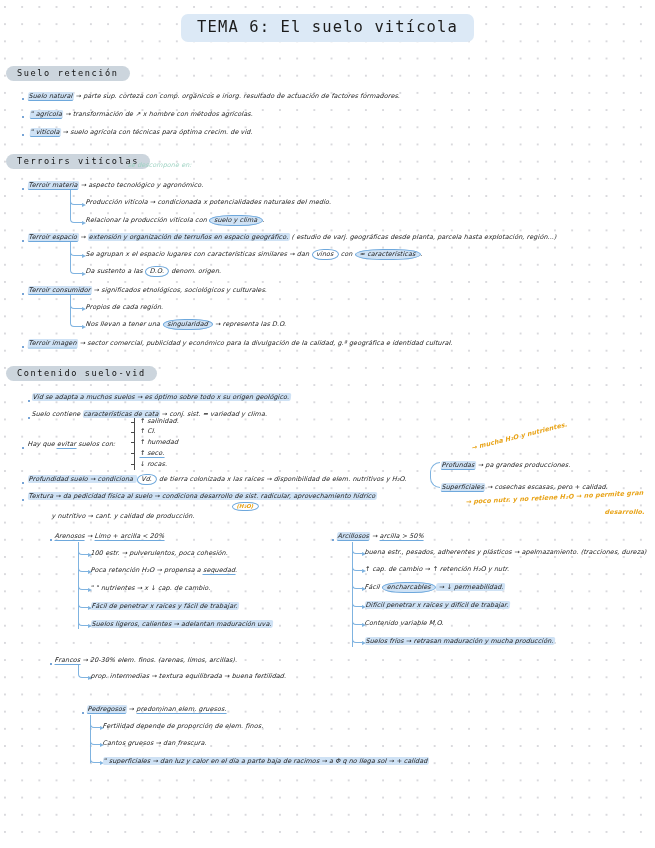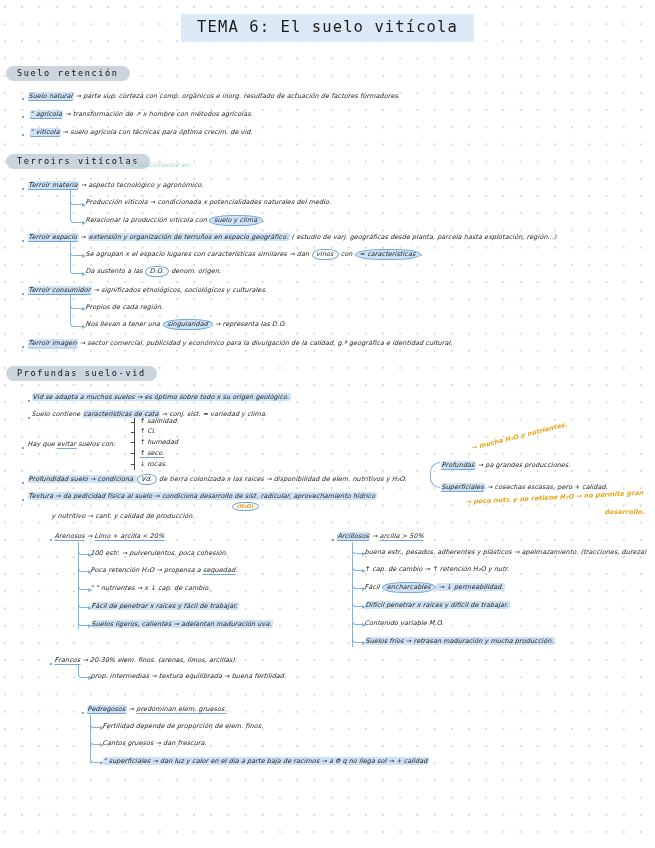--- a/index.html
+++ b/index.html
@@ -23,21 +23,21 @@
   
   .title-wrap {
     position: absolute;
     left: 0; right: 0;
     top: 14px;
     text-align: center;
   }
   .title-chip {
     display: inline-block;
     background: #dce9f6;
-    border-radius: 2px;
+    border-radius: 7px;
     padding: 4px 16px 6px 16px;
     font-family: "DejaVu Sans Mono", monospace;
     font-size: 15.5px;
     letter-spacing: 1.1px;
     color: #1c1c1c;
   }
 
   
   .sec {
     position: absolute;
@@ -213,21 +213,21 @@
     <span>Nos llevan a tener una </span><span class="circ hl">singularidad</span><span> → representa las D.O.</span>
   </div>
 
   <div class="bdot" style="left:22px; top:346px;"></div>
   <div class="hw" style="left:28px; top:339px;">
     <span class="hl ulw">Terroir imagen</span>
     <span class="bl">→</span>
     <span>sector comercial, publicidad y económico para la divulgación de la calidad, g.ª geográfica e identidad cultural.</span>
   </div>
 
-  <div class="sec" style="left:6px; top:366px;">Profundas suelo-vid</div>
+  <div class="sec" style="left:6px; top:366px;">Contenido suelo-vid</div>
 
   <div class="bdot" style="left:28px; top:400px;"></div>
   <div class="hw" style="left:32px; top:393px;">
     <span class="hl">Vid se adapta a muchos suelos → es óptimo sobre todo x su origen geológico.</span>
   </div>
 
   <div class="bdot" style="left:28px; top:417px;"></div>
   <div class="hw" style="left:32px; top:410px;">
     <span>Suelo contiene </span><span class="hl">características de cata</span><span> → conj. sist. = variedad y clima.</span>
   </div>

